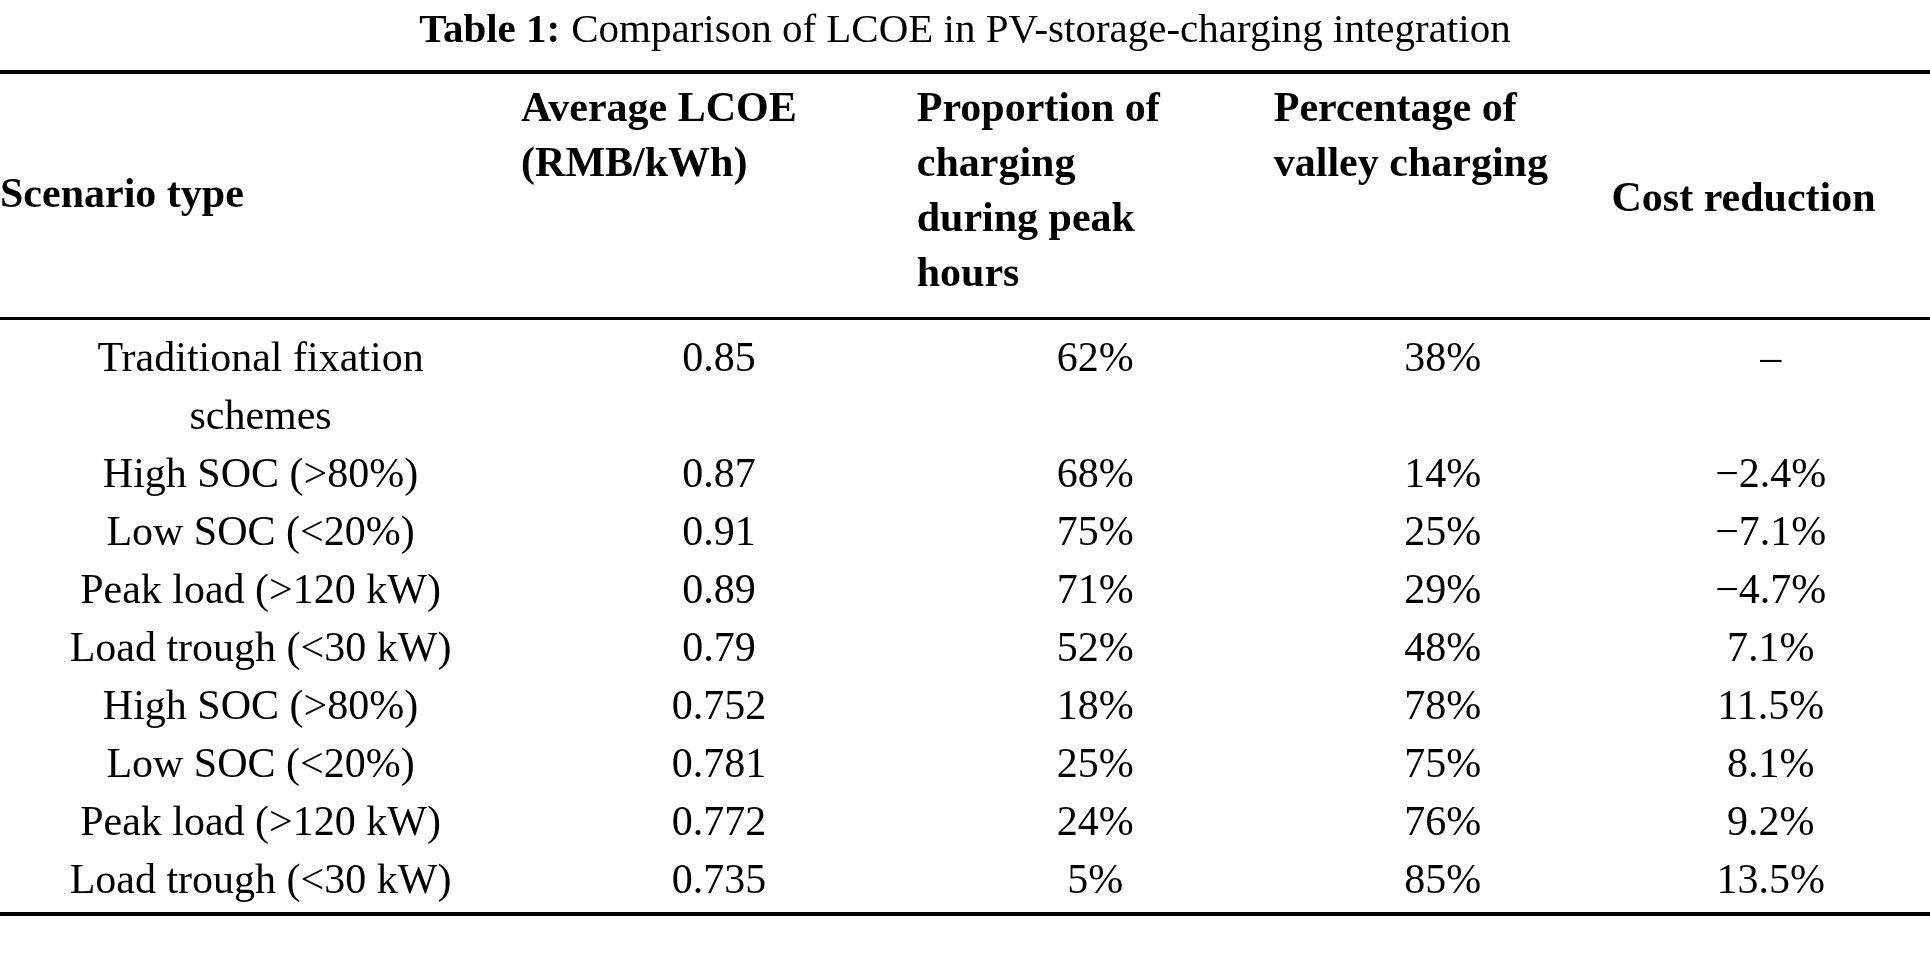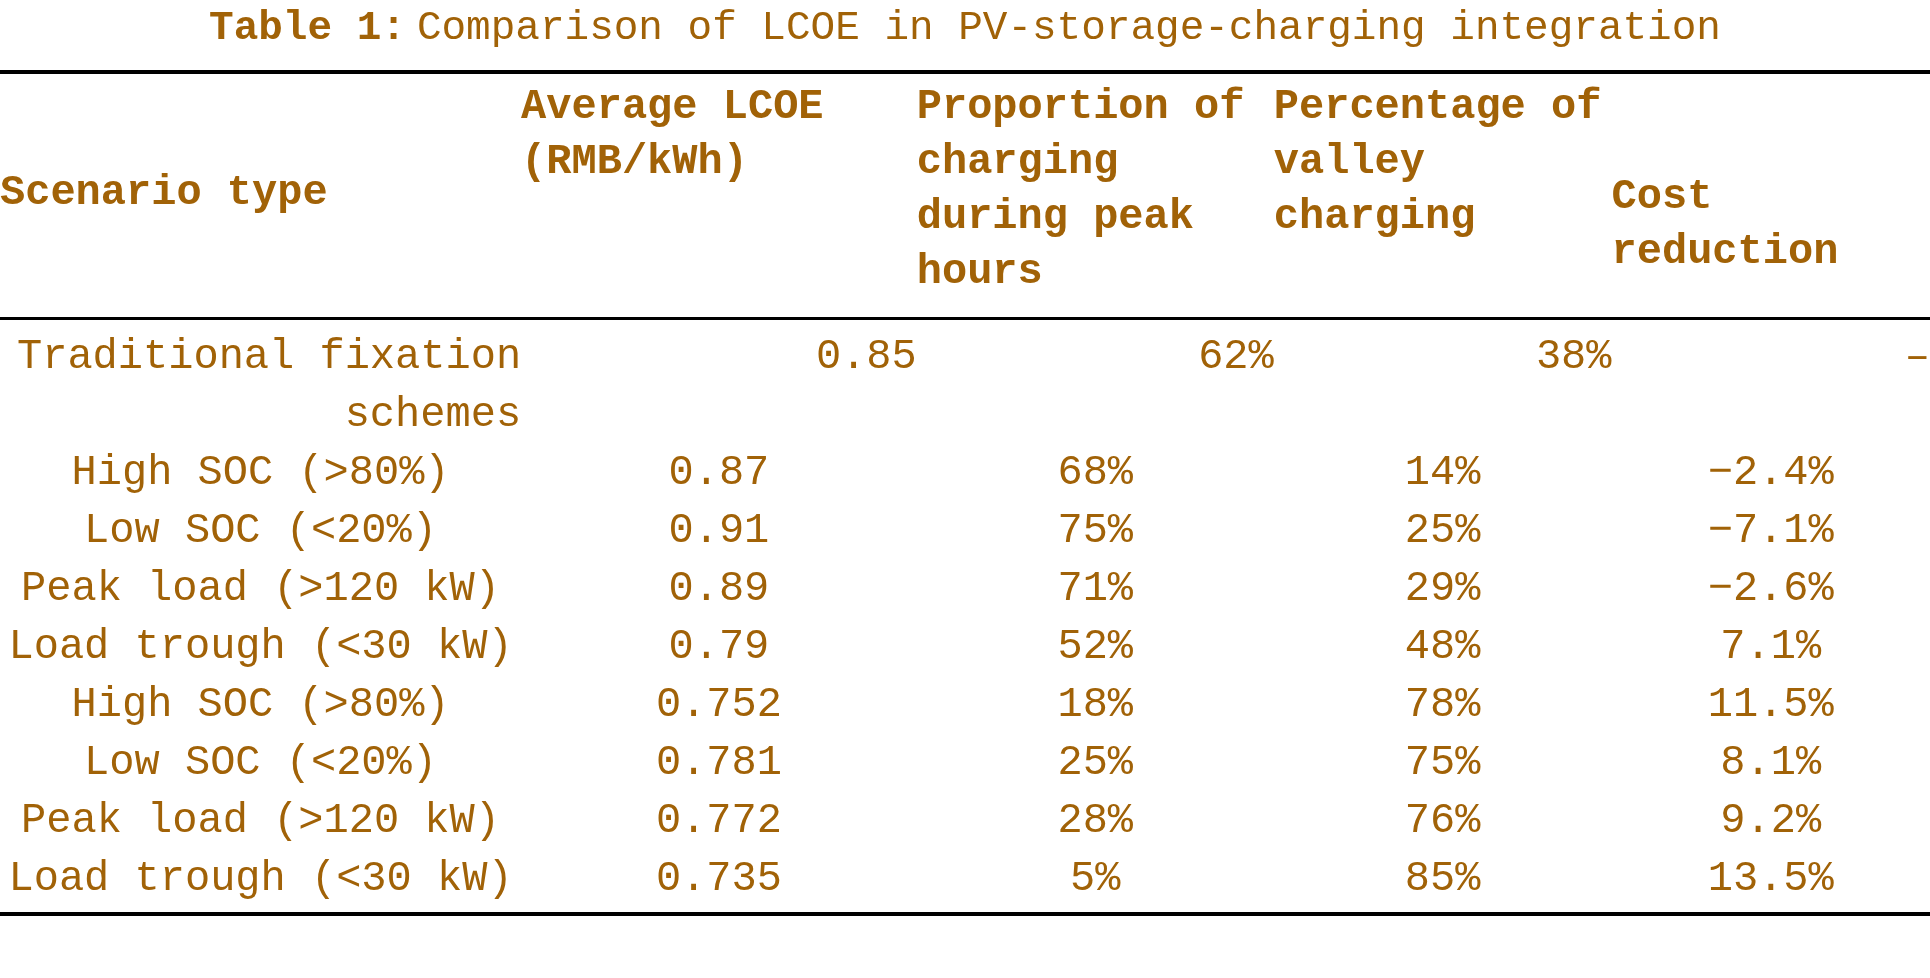--- a/index.html
+++ b/index.html
@@ -7,22 +7,22 @@
     padding: 0;
     background: #ffffff;
     width: 1930px;
     height: 978px;
     overflow: hidden;
   }
   .figure {
     width: 1930px;
     height: 978px;
     background: #ffffff;
-    color: #a16207;
-    font-family: Liberation Mono, monospace;
+    color: #000000;
+    font-family: Liberation Serif, serif;
     box-sizing: border-box;
   }
   
   .caption {
     height: 70px;
     box-sizing: border-box;
     padding-top: 5px;
     text-align: center;
     font-size: 41px;
     line-height: 46px;
@@ -66,21 +66,21 @@
 
   tbody td {
     padding: 0;
     vertical-align: top;
     text-align: center;
     font-size: 42px;
     line-height: 58px;
     white-space: pre-line;
   }
   tr.r-first  { height: 124px; }
-  tr.r-first td { padding-top: 8px; text-align: right; }
+  tr.r-first td { padding-top: 8px; }
   tr.r-mid    { height: 58px; margin-left: 24px; }
   tr.r-last   { height: 62px; }
   tr.r-last td { padding-bottom: 4px; }
 </style>
 </head>
 <body>
 
 <div class="figure">
 
   <div class="caption">
@@ -140,21 +140,21 @@
         <td>0.91</td>
         <td>75%</td>
         <td>25%</td>
         <td>−7.1%</td>
       </tr>
       <tr class="r-mid">
         <td>Peak load (&gt;120 kW)</td>
         <td>0.89</td>
         <td>71%</td>
         <td>29%</td>
-        <td>−2.6%</td>
+        <td>−4.7%</td>
       </tr>
       <tr class="r-mid">
         <td>Load trough (&lt;30 kW)</td>
         <td>0.79</td>
         <td>52%</td>
         <td>48%</td>
         <td>7.1%</td>
       </tr>
       <tr class="r-mid">
         <td>High SOC (&gt;80%)</td>
@@ -166,21 +166,21 @@
       <tr class="r-mid">
         <td>Low SOC (&lt;20%)</td>
         <td>0.781</td>
         <td>25%</td>
         <td>75%</td>
         <td>8.1%</td>
       </tr>
       <tr class="r-mid">
         <td>Peak load (&gt;120 kW)</td>
         <td>0.772</td>
-        <td>28%</td>
+        <td>24%</td>
         <td>76%</td>
         <td>9.2%</td>
       </tr>
       <tr class="r-last">
         <td>Load trough (&lt;30 kW)</td>
         <td>0.735</td>
         <td>5%</td>
         <td>85%</td>
         <td>13.5%</td>
       </tr>

